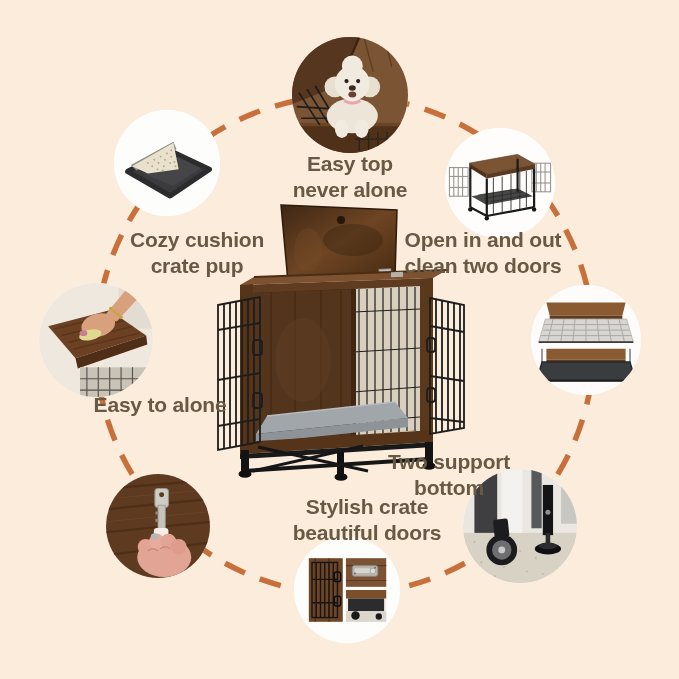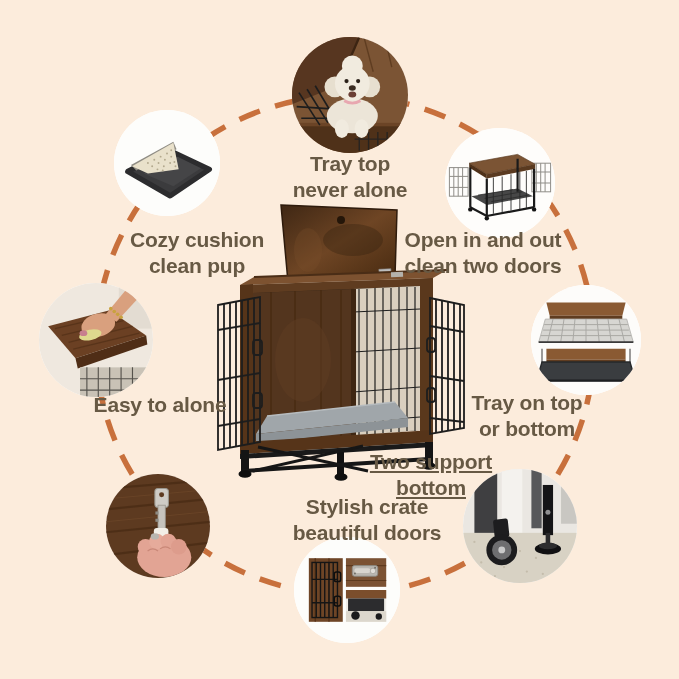--- a/index.html
+++ b/index.html
@@ -418,35 +418,31 @@
       <line x1="227" y1="136" x2="261" y2="142"></line>
         <line x1="227" y1="186" x2="261" y2="191"></line>
       <line x1="227" y1="228" x2="261" y2="232"></line>
       <rect x="224" y="148" width="8" height="14" rx="3"></rect>
       <rect x="224" y="198" width="8" height="14" rx="3"></rect>
     </g>
   </svg>
 
   <div class="label" style="left:197px;top:227px;">
     <span>Cozy cushion</span>
-    <span>clean pup</span>
+    <span>crate pup</span>
   </div>
   <div class="label" style="left:350px;top:151px;">
-    <span>Tray top</span>
+    <span>Easy top</span>
     <span>never alone</span>
   </div>
   <div class="label" style="left:483px;top:227px;">
     <span>Open in and out</span>
     <span>clean two doors</span>
   </div>
-  <div class="label" style="left:527px;top:390px;">
-    <span>Tray on top</span>
-    <span>or bottom</span>
-  </div>
-  <div class="label" style="left:431px;top:449px;text-decoration:underline;">
+  <div class="label" style="left:449px;top:449px;">
     <span>Two support</span>
     <span>bottom</span>
   </div>
   <div class="label" style="left:342px;top:494px;margin-left:25px;">
     <span>Stylish crate</span>
     <span>beautiful doors</span>
   </div>
   <div class="label" style="left:160px;top:392px;">
     <span>Easy to alone</span>
     <span></span>

